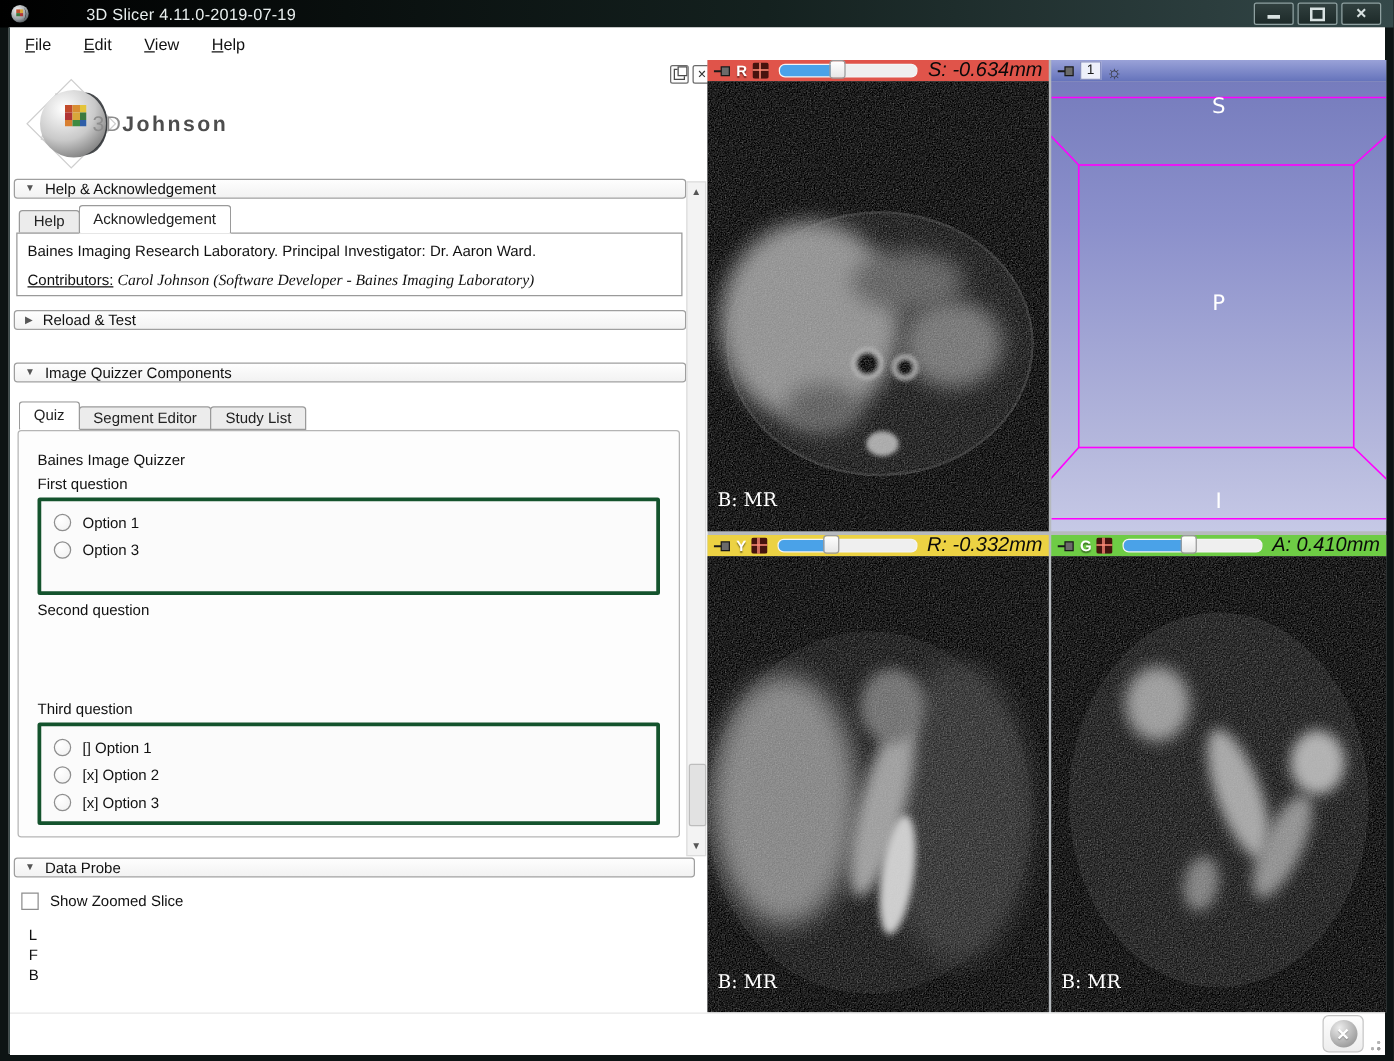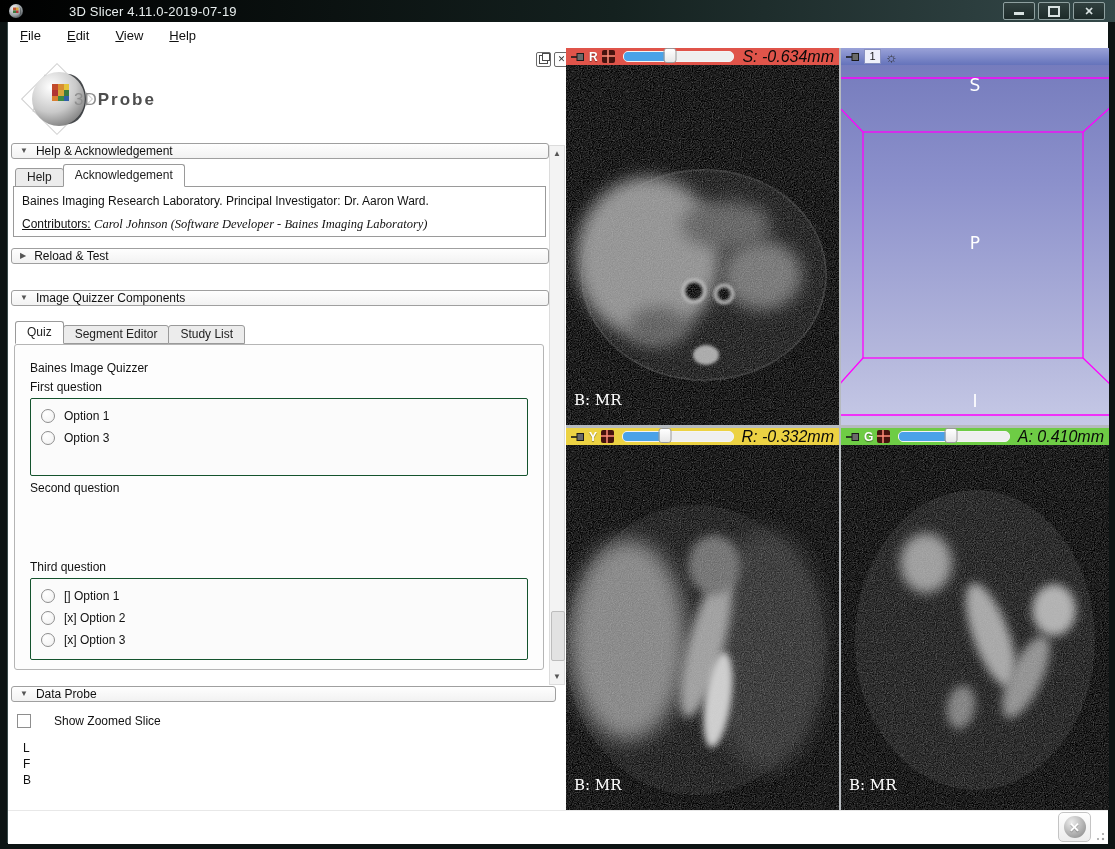--- a/index.html
+++ b/index.html
@@ -35,33 +35,33 @@
   .tabbar{position:absolute;display:flex;align-items:flex-end;height:22px;}
   .tab{height:17px;line-height:17px;padding:0 11px;border:1px solid #9a9a9a;border-bottom:1px solid #9a9a9a;border-radius:3px 3px 0 0;background:#ececec;font-size:12px;color:#222;margin-right:-1px;}
   .tab.selected{height:21px;line-height:21px;background:#fff;border-bottom:1px solid #fff;z-index:2;}
   .ack-box{position:absolute;left:5px;top:139px;width:533px;height:51px;border:1px solid #9a9a9a;background:#fff;font-size:12px;color:#111;padding:7px 8px;box-sizing:border-box;margin-top:-1px;}
   .ack-line2{margin-top:9px;}
   .contrib-label{text-decoration:underline;}
   .ack-box i{font-family:"Liberation Serif",serif;font-size:12.5px;}
   .quiz-frame{position:absolute;left:6px;top:296px;width:528px;height:324px;border:1px solid #b5b5b5;border-radius:3px;background:#fdfdfd;}
   .q-heading{position:absolute;left:15px;top:16px;font-size:12px;color:#111;}
   .q-label{position:absolute;left:15px;font-size:12px;color:#111;}
-  .qbox{position:absolute;left:15px;width:498px;border:1px solid #14532d;border-radius:2px;background:#fbfbfb;box-sizing:border-box;padding:6px 0 0 10px;}
+  .qbox{position:absolute;left:15px;width:498px;border:3px solid #14532d;border-radius:2px;background:#fbfbfb;box-sizing:border-box;padding:6px 0 0 10px;}
   .opt-row{display:flex;align-items:center;height:22px;gap:9px;}
   .radio{width:14px;height:14px;border:1px solid #8e8e8e;border-radius:50%;background:radial-gradient(circle at 35% 30%,#fff,#f0f0f0);box-sizing:border-box;flex:0 0 auto;}
   .opt-text{font-size:12px;color:#111;}
   .vscroll{position:absolute;left:541px;top:97px;width:16px;height:540px;background:#f3f3f3;border:1px solid #dcdcdc;box-sizing:border-box;}
   .vs-btn{position:absolute;left:0;width:14px;height:15px;text-align:center;font-size:8px;color:#555;line-height:15px;}
   .vs-up{top:0;}
   .vs-down{bottom:0;}
   .vs-thumb{position:absolute;left:1px;top:465px;width:12px;height:48px;background:#e2e2e2;border:1px solid #bdbdbd;border-radius:2px;}
   .dp-hdr{width:545px;}
   .cb-row{position:absolute;left:9px;top:666px;display:flex;align-items:center;gap:9px;}
   .checkbox{width:14px;height:14px;border:1px solid #8e8e8e;background:#fff;box-sizing:border-box;}
-  .cb-text{font-size:12px;color:#111;margin-left:14px;}
+  .cb-text{font-size:12px;color:#111;}
   .axis-row{position:absolute;left:15px;font-size:12px;color:#111;}
   
   .views{position:absolute;left:558px;top:0;width:543px;height:762px;background:#b6babe;}
   .ctrlbar{position:absolute;height:17px;display:flex;align-items:center;gap:4px;padding:0 5px;box-sizing:border-box;}
   .bar-red{background:#e0544a;}
   .bar-yellow{background:#ecd243;}
   .bar-green{background:#6ecc45;}
   .bar-3d{background:linear-gradient(#9aa2d8,#6573bb);}
   .pin{flex:0 0 auto;}
   .slice-letter{color:#fff;font-size:12px;font-weight:bold;text-shadow:0 1px 1px rgba(0,0,0,.45);}
@@ -169,21 +169,21 @@
                 <rect x="46" y="26" width="6" height="6" fill="#d98e31"></rect>
                 <rect x="52" y="26" width="5" height="6" fill="#e4c43a"></rect>
               <rect x="40" y="32" width="6" height="6" fill="#b03434"></rect>
                 <rect x="46" y="32" width="6" height="6" fill="#d8a63a"></rect>
                 <rect x="52" y="32" width="5" height="6" fill="#3b7a3e"></rect>
               <rect x="40" y="38" width="6" height="5" fill="#d97f31"></rect>
                 <rect x="46" y="38" width="6" height="5" fill="#3e8a42"></rect>
                 <rect x="52" y="38" width="5" height="5" fill="#2f5fa8"></rect>
             </g>
           </svg>
-          <span class="logo-text"><span>3D</span><b>Probe</b></span>
+          <span class="logo-text"><span>3D</span><b>Johnson</b></span>
         </div>
 
         <div class="sect-hdr" style="top:95px;">
           <span class="tri">▼</span>
           <span class="sect-title">Help &amp; Acknowledgement</span>
         </div>
         <div class="tabbar" style="left:7px;top:117px;">
           <span class="tab">Help</span>
           <span class="tab selected">Acknowledgement</span>
         </div>

